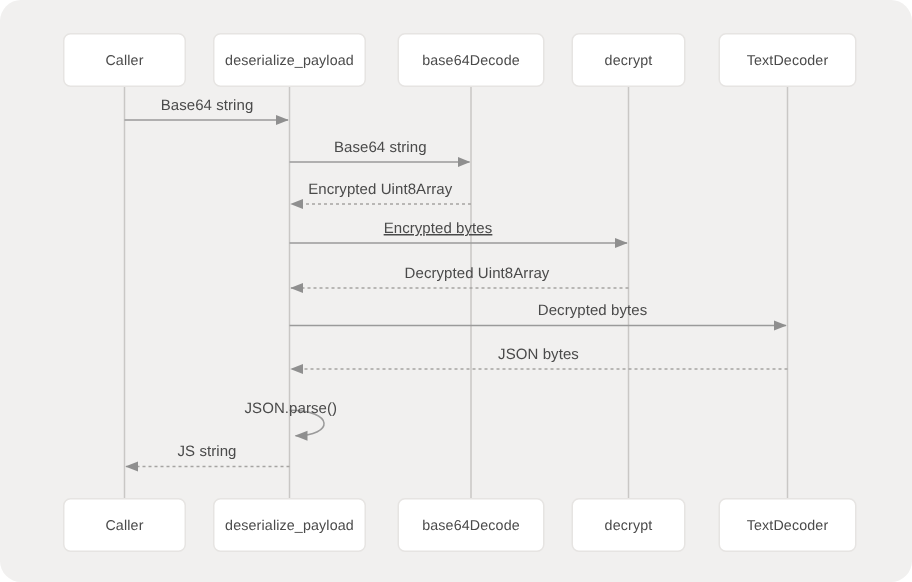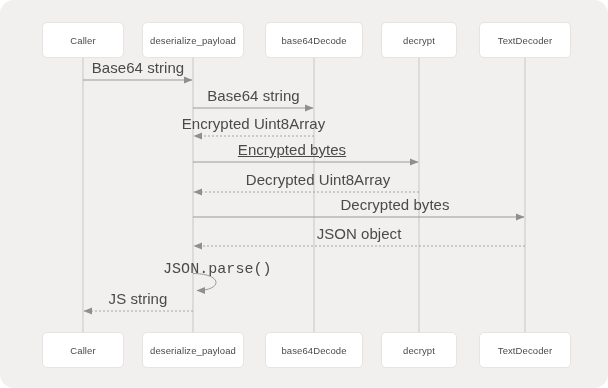--- a/index.html
+++ b/index.html
@@ -44,29 +44,28 @@
   .participant-label {
     font-family: "Liberation Sans", sans-serif;
     font-size: 9.5px;
     color: #4a4a4a;
     letter-spacing: 0.1px;
     white-space: nowrap;
   }
   .msg-label {
     position: absolute;
     font-family: "Liberation Sans", sans-serif;
-    font-size: 15px;
+    font-size: 10px;
     color: #4a4a4a;
     white-space: nowrap;
     transform: translate(-50%, -100%);
     letter-spacing: 0.05px;
   }
   .msg-label.left-anchor {
     transform: translate(0, -100%);
-    font-family: Liberation Mono, monospace;
   }
 </style>
 </head>
 <body>
 
 <div id="diagram-frame">
 
   <svg id="diagram-svg" viewBox="0 0 608 388" xmlns="http://www.w3.org/2000/svg">
     <defs>
       <marker id="arrow-right" markerWidth="9" markerHeight="8" refX="8" refY="4" orient="auto" markerUnits="userSpaceOnUse">
@@ -130,18 +129,18 @@
         <span class="participant-label">TextDecoder</span>
       </div>
     </div>
   <div id="message-labels">
       <div class="msg-label" style="left: 138px; top: 76px;">Base64 string</div>
       <div class="msg-label" style="left: 253.5px; top: 104px;">Base64 string</div>
       <div class="msg-label" style="left: 253.5px; top: 132px;">Encrypted Uint8Array</div>
       <div class="msg-label" style="left: 292px; top: 158px; text-decoration: underline;">Encrypted bytes</div>
       <div class="msg-label" style="left: 306px; top: 188px; margin-left: 12px;">Decrypted Uint8Array</div>
       <div class="msg-label" style="left: 359px; top: 213px; margin-left: 36px;">Decrypted bytes</div>
-      <div class="msg-label" style="left: 359px; top: 242px;">JSON object</div>
+      <div class="msg-label" style="left: 359px; top: 242px;">JSON bytes</div>
       <div class="msg-label left-anchor" style="left: 163px; top: 278px;">JSON.parse()</div>
       <div class="msg-label" style="left: 138px; top: 307px;">JS string</div>
     </div>
 
 </div>
 
 </body></html>

